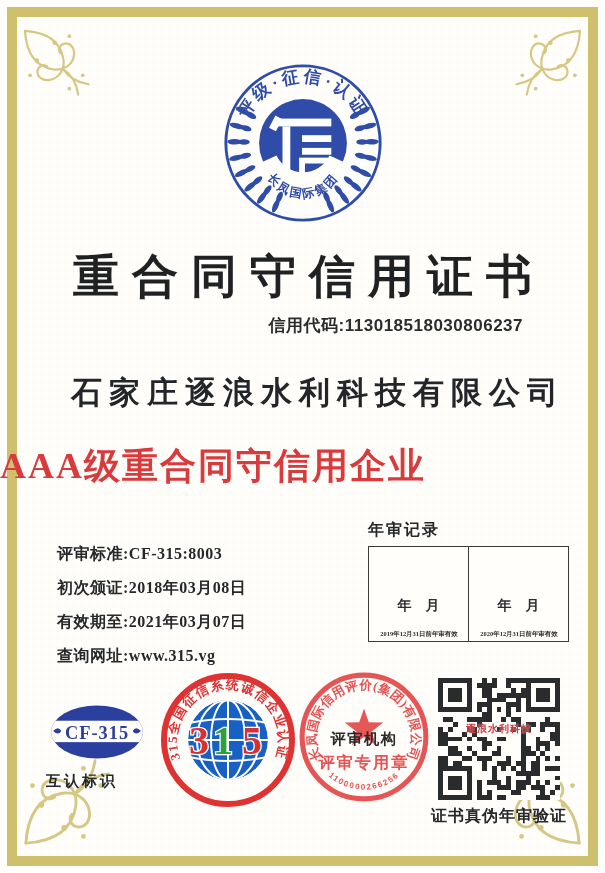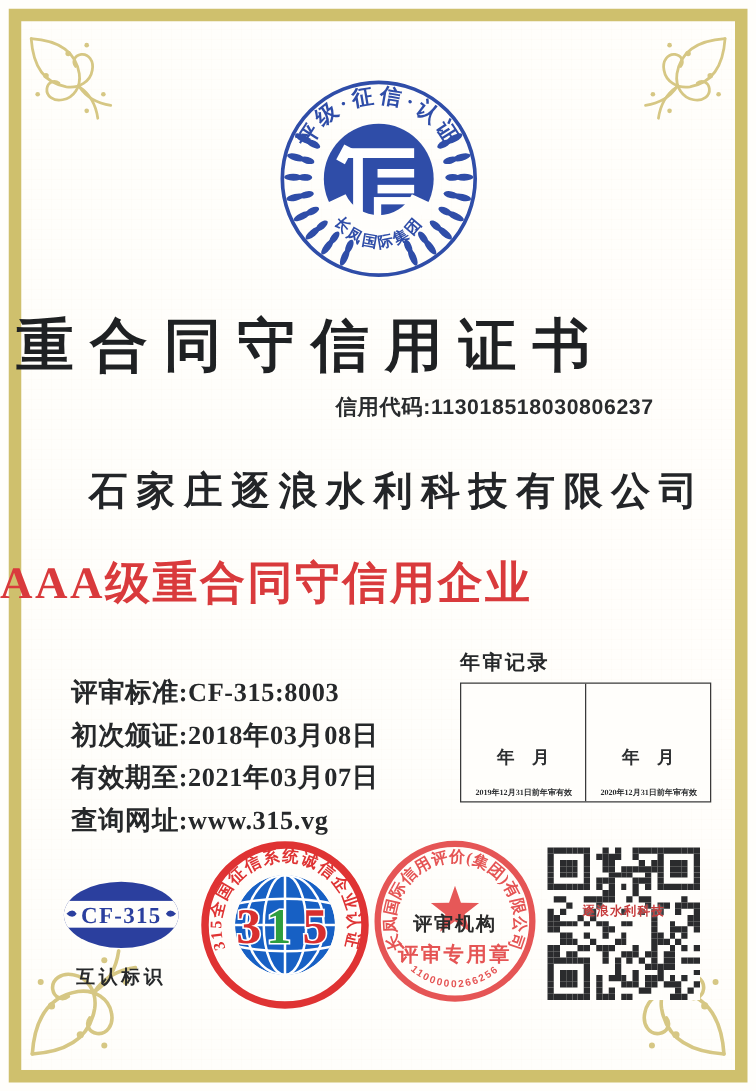--- a/index.html
+++ b/index.html
@@ -15,49 +15,49 @@
   }
   .flourish { position:absolute; color:#d6c784; }
   .fl-tl { left:22px; top:28px;  width:74px; height:74px; }
   .fl-tr { right:22px; top:28px; width:74px; height:74px; transform:scaleX(-1); }
   .fl-bl { left:22px; bottom:26px;  width:96px; height:96px; transform:scaleY(-1); }
   .fl-br { right:22px; bottom:26px; width:96px; height:96px; transform:scale(-1,-1); }
 
   
   .emblem { position:absolute; left:50%; top:60px; transform:translateX(-50%); width:166px; height:166px; }
 
-  .title { position:absolute; left:0; right:0; top:246px; text-align:left;
+  .title { position:absolute; left:0; right:0; top:246px; text-align:center;
     font-size:46px; font-weight:bold; color:#1f2123; letter-spacing:13px; text-indent:13px;
     font-family:"Liberation Sans", sans-serif; }
   .credit-code { position:absolute; right:82px; top:314px; font-size:17px; font-weight:bold;
     color:#2a2c2e; letter-spacing:.5px; }
   .company { position:absolute; left:0; right:0; top:372px; text-align:center;
     font-size:31px; font-weight:bold; color:#232528; letter-spacing:7px; text-indent:7px;padding-left:24px; }
   .award { position:absolute; left:0; right:0; top:442px; text-align:left;
     font-family:"Liberation Serif", serif; font-size:36px; font-weight:bold;
     color:#d93a3c; letter-spacing:2px; }
 
   .details { position:absolute; left:57px; top:537px; font-family:"Liberation Serif", serif;
-    font-size:21px; font-weight:bold; color:#26282a; line-height:34px; letter-spacing:.5px; }
+    font-size:16px; font-weight:bold; color:#26282a; line-height:34px; letter-spacing:.5px; }
 
   
   .review { position:absolute; left:368px; top:520px; width:238px; }
   .review-label { font-family:"Liberation Serif", serif; font-size:16px; font-weight:bold;
     color:#26282a; letter-spacing:2px; margin-bottom:5px; }
   .review-table { display:flex; width:201px; height:96px; border:1.5px solid #3a3a3a; background:#fffefb; }
   .review-cell { flex:1; display:flex; flex-direction:column; justify-content:flex-end; align-items:center; }
   .review-cell + .review-cell { border-left:1.5px solid #3a3a3a; }
   .review-ym { font-family:"Liberation Serif", serif; font-size:14px; font-weight:bold;
     color:#2c2e30; white-space:pre; margin-bottom:14px; }
   .review-note { font-family:"Liberation Serif", serif; font-size:7px; font-weight:bold;
     color:#2c2e30; white-space:nowrap; transform:scale(.92); margin-bottom:2px; }
 
   
   .cf315 { position:absolute; left:46px; top:700px; width:102px; height:70px; }
-  .cf315-caption { position:absolute; left:46px; top:772px; width:102px; text-align:center;
+  .cf315-caption { position:absolute; left:46px; top:772px; width:102px; 
     font-family:"Liberation Serif", serif; font-size:15px; font-weight:bold; color:#26282a; letter-spacing:3px; }
   .globe { position:absolute; left:158px; top:670px; width:140px; height:140px; }
   .seal { position:absolute; left:293px; top:666px; width:142px; height:142px; }
 
   .qr-wrap { position:absolute; left:438px; top:678px; width:122px; height:122px; }
   .qr-grid { position:absolute; inset:0; display:grid; grid-template-columns:repeat(25,1fr);
     grid-template-rows:repeat(25,1fr); background:#fffefb; }
   .qr-grid div.d { background:#2a2b2d; }
   .qr-overlay { position:absolute; left:0; right:0; top:44px; text-align:center;
     font-size:10px; font-weight:bold; color:#c63b3b; letter-spacing:1px; text-shadow:0 0 2px rgba(255,255,255,.6); }
@@ -868,14 +868,15 @@
         <div></div>
         <div></div>
         <div class="d"></div>
         <div class="d"></div>
         <div class="d"></div>
         <div></div>
         <div></div>
       </div>
     <div class="qr-overlay">逐浪水利科技</div>
   </div>
+  <div class="qr-caption">证书真伪年审验证</div>
 
 </div>
 
 </body></html>

